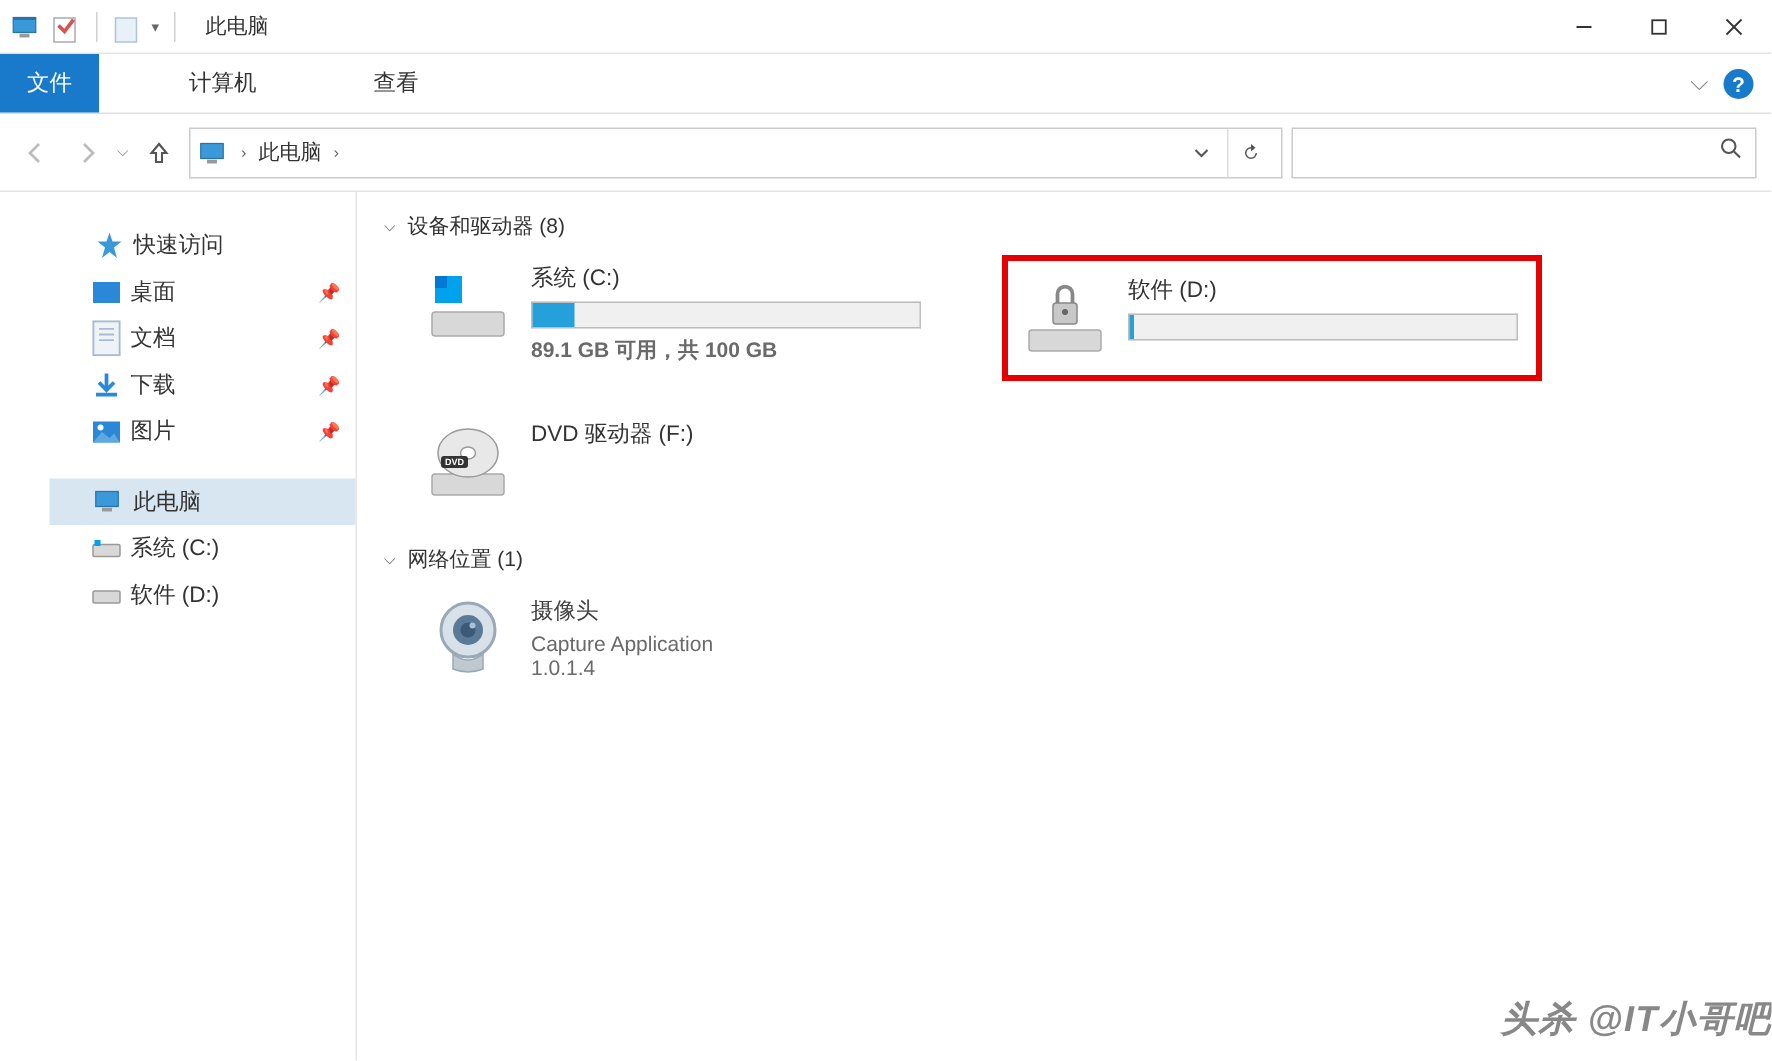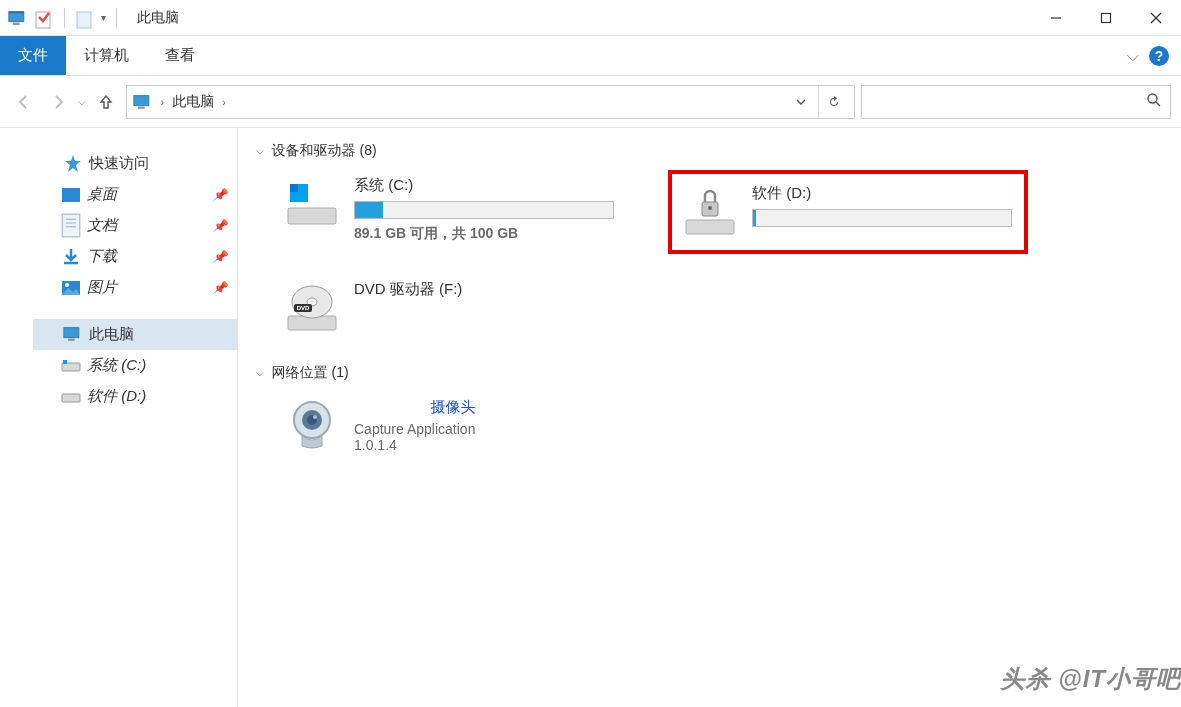--- a/index.html
+++ b/index.html
@@ -9,42 +9,42 @@
     .titlebar { height: 36px; display: flex; align-items: center; border-bottom: 1px solid #e5e5e5; }
     .titlebar-left { display: flex; align-items: center; padding-left: 8px; gap: 6px; }
     .small-icon { width: 20px; height: 16px; }
     .qat-divider { width: 1px; height: 20px; background: #d0d0d0; margin: 0 4px; }
     .title-text { font-size: 14px; color: #333; margin-left: 10px; }
     .titlebar-controls { margin-left: auto; display: flex; }
     .titlebar-btn { width: 50px; height: 36px; display: flex; align-items: center; justify-content: center; }
     .titlebar-btn svg { width: 12px; height: 12px; }
     
     
-    .ribbon { height: 40px; display: flex; align-items: stretch; border-bottom: 1px solid #e0e0e0; }
+    .ribbon { height: 40px; display: flex; align-items: stretch; border-bottom: 1px solid #e0e0e0; gap: 42px; }
     .ribbon-tab { padding: 0 18px; display: flex; align-items: center; font-size: 15px; color: #333; }
     .ribbon-tab.file { background: #1979ca; color: #fff; font-weight: normal; }
     .ribbon-right { margin-left: auto; display: flex; align-items: center; padding-right: 12px; gap: 10px; }
     .help-icon { width: 20px; height: 20px; background: #1979ca; border-radius: 50%; color: #fff; display: flex; align-items: center; justify-content: center; font-size: 14px; font-weight: bold; }
     
     
     .navbar { height: 52px; display: flex; align-items: center; padding: 0 10px; gap: 6px; border-bottom: 1px solid #e5e5e5; }
     .nav-arrow { width: 28px; height: 28px; display: flex; align-items: center; justify-content: center; color: #bbb; }
     .nav-up { width: 28px; height: 28px; display: flex; align-items: center; justify-content: center; color: #555; }
     .addressbar { flex: 1; height: 34px; border: 1px solid #ccc; display: flex; align-items: center; padding: 0 6px; gap: 8px; }
     .breadcrumb { display: flex; align-items: center; gap: 8px; font-size: 14px; color: #333; }
     .addr-controls { margin-left: auto; display: flex; align-items: center; gap: 2px; }
     .addr-btn { width: 30px; height: 32px; display: flex; align-items: center; justify-content: center; color: #555; border-left: 1px solid #ddd; }
     .searchbox { width: 310px; height: 34px; border: 1px solid #ccc; display: flex; align-items: center; padding: 0 8px; color: #888; }
     .searchbox .search-icon { margin-left: auto; color: #555; }
     
     
     .main { display: flex; height: calc(100% - 128px); }
     .sidebar { width: 238px; border-right: 1px solid #e5e5e5; padding-top: 20px; }
     .tree-item { display: flex; align-items: center; padding: 6px 10px 6px 30px; font-size: 15px; color: #333; gap: 6px; position: relative; margin-left: 33px; }
-    .tree-item.sub { padding-left: 28px; font-style: italic; }
+    .tree-item.sub { padding-left: 28px; }
     .tree-item.selected { background: #d8e6f2; }
     .tree-item .pin { margin-left: auto; color: #999; font-size: 12px; }
     .tree-spacer { height: 16px; }
     .tree-icon { width: 20px; height: 18px; display: flex; align-items: center; justify-content: center; }
     
     .content { flex: 1; padding: 14px 10px; overflow: auto; }
     .section-header { display: flex; align-items: center; gap: 8px; font-size: 14px; color: #333; padding-left: 8px; margin-bottom: 10px; }
     .section-header .chev { color: #666; font-size: 10px; }
     
     .drives { display: flex; flex-wrap: wrap; gap: 20px 30px; padding-left: 30px; margin-bottom: 22px; }
@@ -53,21 +53,21 @@
     .drive-icon { width: 56px; height: 56px; display: flex; align-items: center; justify-content: center; }
     .drive-info { flex: 1; }
     .drive-title { font-size: 15px; color: #333; margin-bottom: 6px; }
     .drive-bar { width: 260px; height: 18px; border: 1px solid #bcbcbc; background: #f0f0f0; position: relative; margin-bottom: 6px; }
     .drive-bar-fill { position: absolute; left: 0; top: 0; bottom: 0; background: #26a0da; }
     .drive-status { font-size: 14px; color: #6a6a6a; font-weight: bold; }
     
     .network-items { padding-left: 30px; }
     .net-item { display: flex; gap: 14px; align-items: flex-start; padding: 6px; }
     .net-icon { width: 56px; height: 56px; display: flex; align-items: center; justify-content: center; }
-    .net-info .nt { font-size: 15px; color: #1d4ed8; margin-bottom: 4px; text-align: right; }
+    .net-info .nt { font-size: 15px; color: #404040; margin-bottom: 4px; }
     .net-info .ns { font-size: 14px; color: #6a6a6a; }
     
     .watermark { position: absolute; bottom: 12px; right: 0; font-size: 24px; color: #888; font-style: italic; font-weight: bold; letter-spacing: 1px; }
   </style>
 </head>
 <body>
 
 <div class="titlebar">
   <div class="titlebar-left">
     <span class="small-icon">

